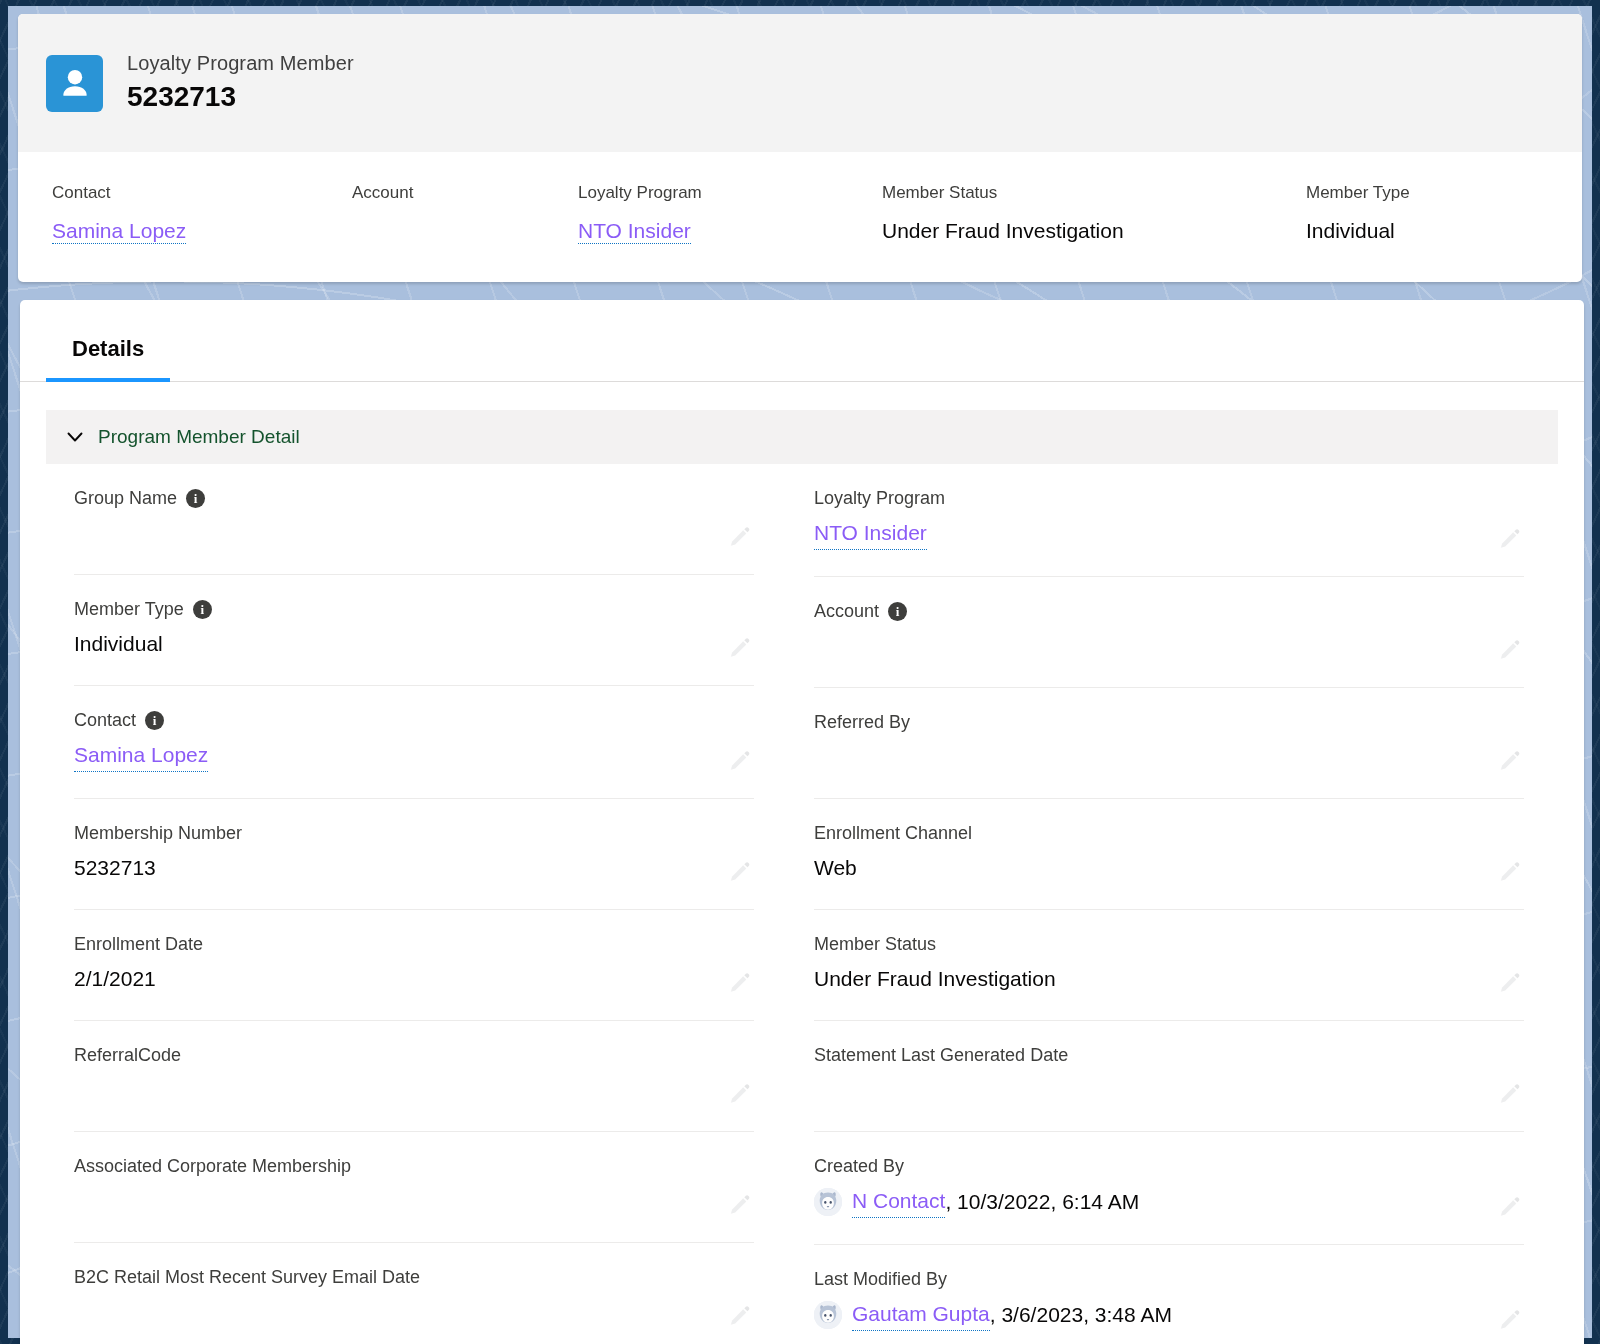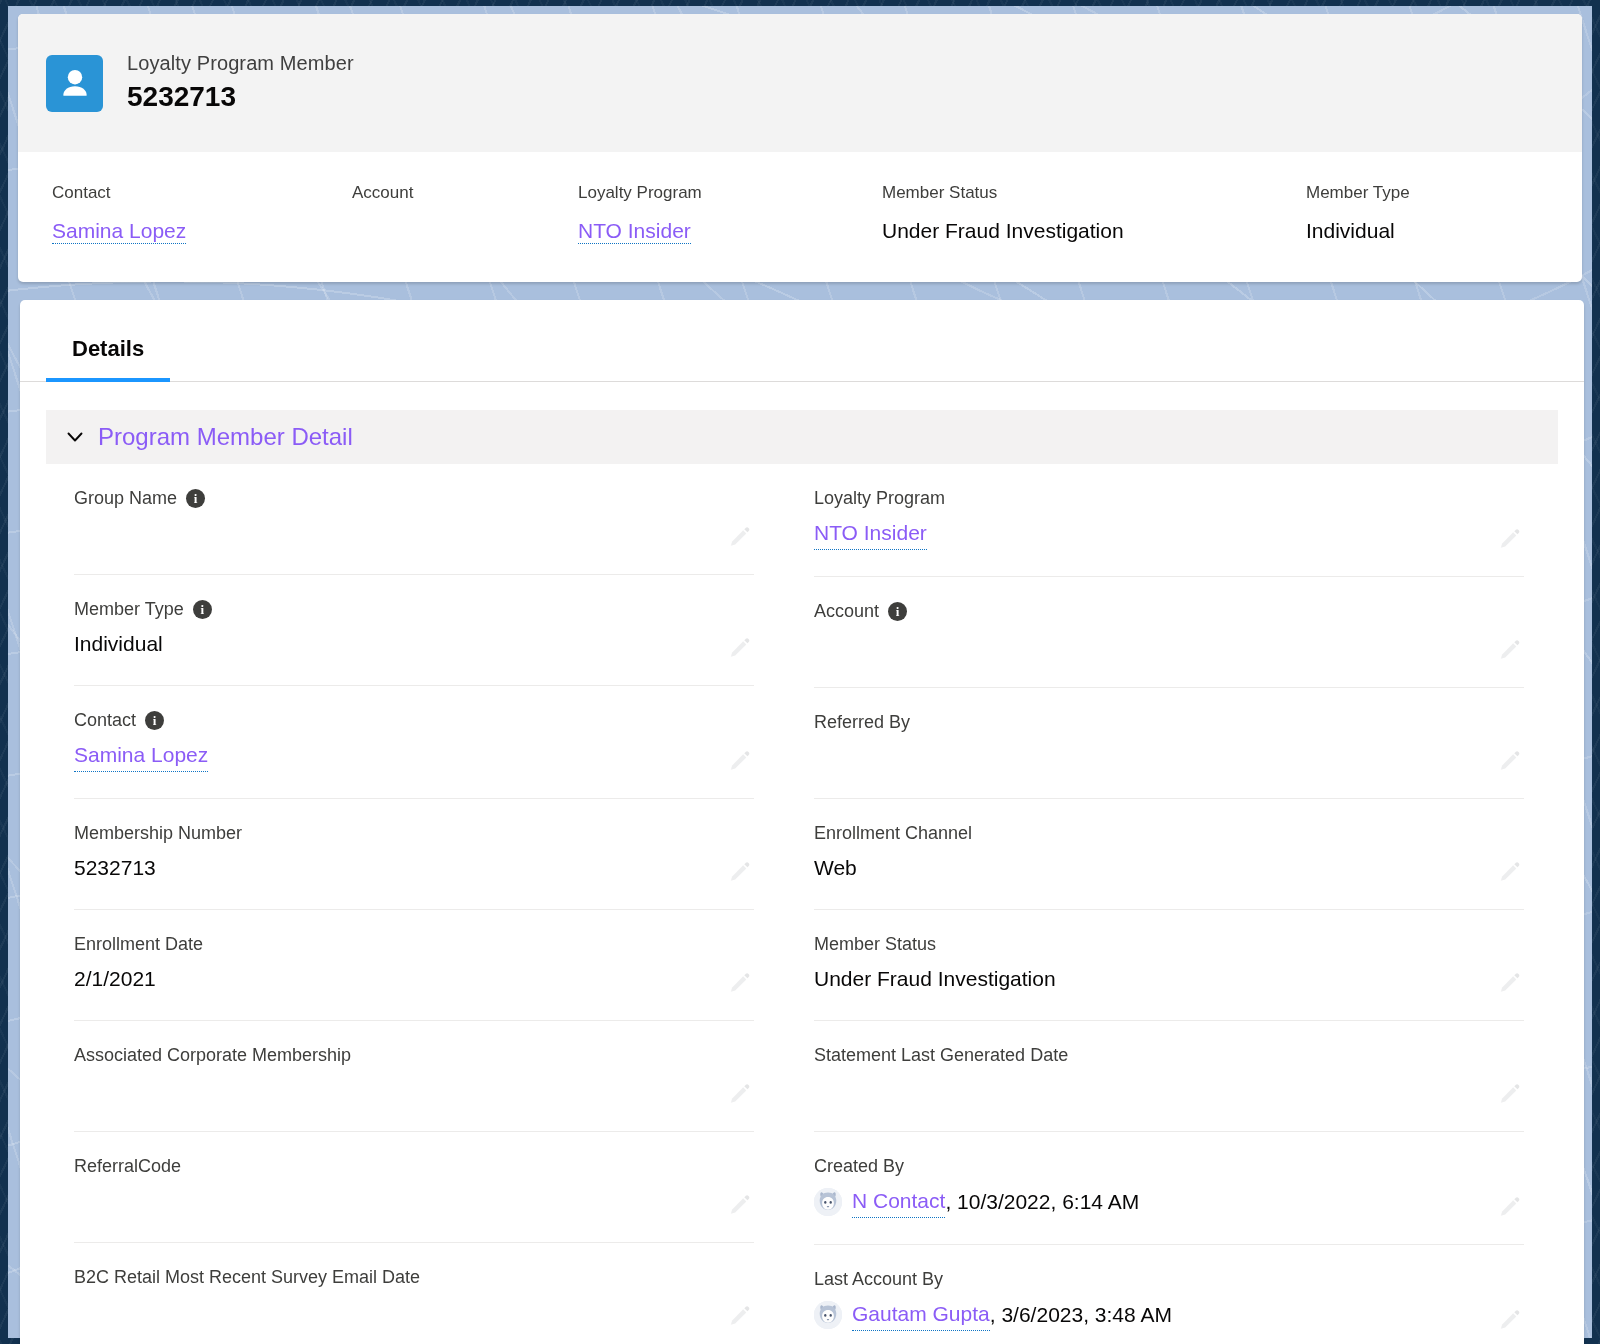--- a/index.html
+++ b/index.html
@@ -163,22 +163,22 @@
     cursor: pointer;
   }
   .chev {
     width: 22px;
     height: 22px;
     display: inline-block;
     flex: none;
     margin-right: 12px;
   }
   .section-title {
-    font-size: 24px;
-    color: #8b5cf6;
+    font-size: 19px;
+    color: #14532d;
     line-height: 28px;
   }
 
   .grid {
     display: flex;
     padding: 0 4px;
   }
   .col {
     width: 50%;
     box-sizing: border-box;
@@ -357,31 +357,31 @@
               <span>Enrollment Date</span>
             </div>
             <div class="field-value">2/1/2021</div>
             <span class="edit-pencil"><svg width="26" height="26" viewBox="0 0 26 26" aria-hidden="true">
                 <path d="M19.6 3.9a2.2 2.2 0 0 1 3.1 3.1l-1.3 1.3-3.1-3.1 1.3-1.3z" fill="#aeb0b3"></path>
                 <path d="M17.2 6.3l3.1 3.1L9.2 20.5l-4.3 1.2 1.2-4.3L17.2 6.3z" fill="#c9cbce"></path>
               </svg></span>
           </div>
           <div class="field">
             <div class="field-label">
+              <span>ReferralCode</span>
+            </div>
+            <div class="field-value blank"></div>
+            <span class="edit-pencil"><svg width="26" height="26" viewBox="0 0 26 26" aria-hidden="true">
+                <path d="M19.6 3.9a2.2 2.2 0 0 1 3.1 3.1l-1.3 1.3-3.1-3.1 1.3-1.3z" fill="#aeb0b3"></path>
+                <path d="M17.2 6.3l3.1 3.1L9.2 20.5l-4.3 1.2 1.2-4.3L17.2 6.3z" fill="#c9cbce"></path>
+              </svg></span>
+          </div>
+          <div class="field">
+            <div class="field-label">
               <span>Associated Corporate Membership</span>
-            </div>
-            <div class="field-value blank"></div>
-            <span class="edit-pencil"><svg width="26" height="26" viewBox="0 0 26 26" aria-hidden="true">
-                <path d="M19.6 3.9a2.2 2.2 0 0 1 3.1 3.1l-1.3 1.3-3.1-3.1 1.3-1.3z" fill="#aeb0b3"></path>
-                <path d="M17.2 6.3l3.1 3.1L9.2 20.5l-4.3 1.2 1.2-4.3L17.2 6.3z" fill="#c9cbce"></path>
-              </svg></span>
-          </div>
-          <div class="field">
-            <div class="field-label">
-              <span>ReferralCode</span>
             </div>
             <div class="field-value blank"></div>
             <span class="edit-pencil"><svg width="26" height="26" viewBox="0 0 26 26" aria-hidden="true">
                 <path d="M19.6 3.9a2.2 2.2 0 0 1 3.1 3.1l-1.3 1.3-3.1-3.1 1.3-1.3z" fill="#aeb0b3"></path>
                 <path d="M17.2 6.3l3.1 3.1L9.2 20.5l-4.3 1.2 1.2-4.3L17.2 6.3z" fill="#c9cbce"></path>
               </svg></span>
           </div>
           <div class="field">
             <div class="field-label">
               <span>B2C Retail Most Recent Survey Email Date</span>
@@ -480,21 +480,21 @@
               <a class="link" href="#">N Contact</a>
               <span class="meta-text">, 10/3/2022, 6:14 AM</span>
             </div>
             <span class="edit-pencil"><svg width="26" height="26" viewBox="0 0 26 26" aria-hidden="true">
                 <path d="M19.6 3.9a2.2 2.2 0 0 1 3.1 3.1l-1.3 1.3-3.1-3.1 1.3-1.3z" fill="#aeb0b3"></path>
                 <path d="M17.2 6.3l3.1 3.1L9.2 20.5l-4.3 1.2 1.2-4.3L17.2 6.3z" fill="#c9cbce"></path>
               </svg></span>
           </div>
           <div class="field">
             <div class="field-label">
-              <span>Last Account By</span>
+              <span>Last Modified By</span>
             </div>
             <div class="field-value">
               <span class="user-avatar"><svg width="28" height="28" viewBox="0 0 28 28" aria-hidden="true">
                   <rect width="28" height="28" fill="#eef1f6"></rect>
                   <path d="M6.6 8.5c-.7-2.2-.2-4 .6-4.2.9-.2 2 .9 2.7 2.6z" fill="#aab7cd"></path>
                   <path d="M21.4 8.5c.7-2.2.2-4-.6-4.2-.9-.2-2 .9-2.7 2.6z" fill="#aab7cd"></path>
                   <path d="M14 4.4c5 0 8.3 3.4 8.3 8.2 0 5.6-3.7 9.4-8.3 9.4s-8.3-3.8-8.3-9.4c0-4.8 3.3-8.2 8.3-8.2z" fill="#b7c3d6"></path>
                   <path d="M14 9.1c3.5 0 5.9 2.5 5.9 6 0 4-2.6 6.7-5.9 6.7s-5.9-2.7-5.9-6.7c0-3.5 2.4-6 5.9-6z" fill="#fdfdfd"></path>
                   <ellipse cx="11.3" cy="14.4" rx="1.15" ry="1.45" fill="#47536b"></ellipse>
                   <ellipse cx="16.7" cy="14.4" rx="1.15" ry="1.45" fill="#47536b"></ellipse>

